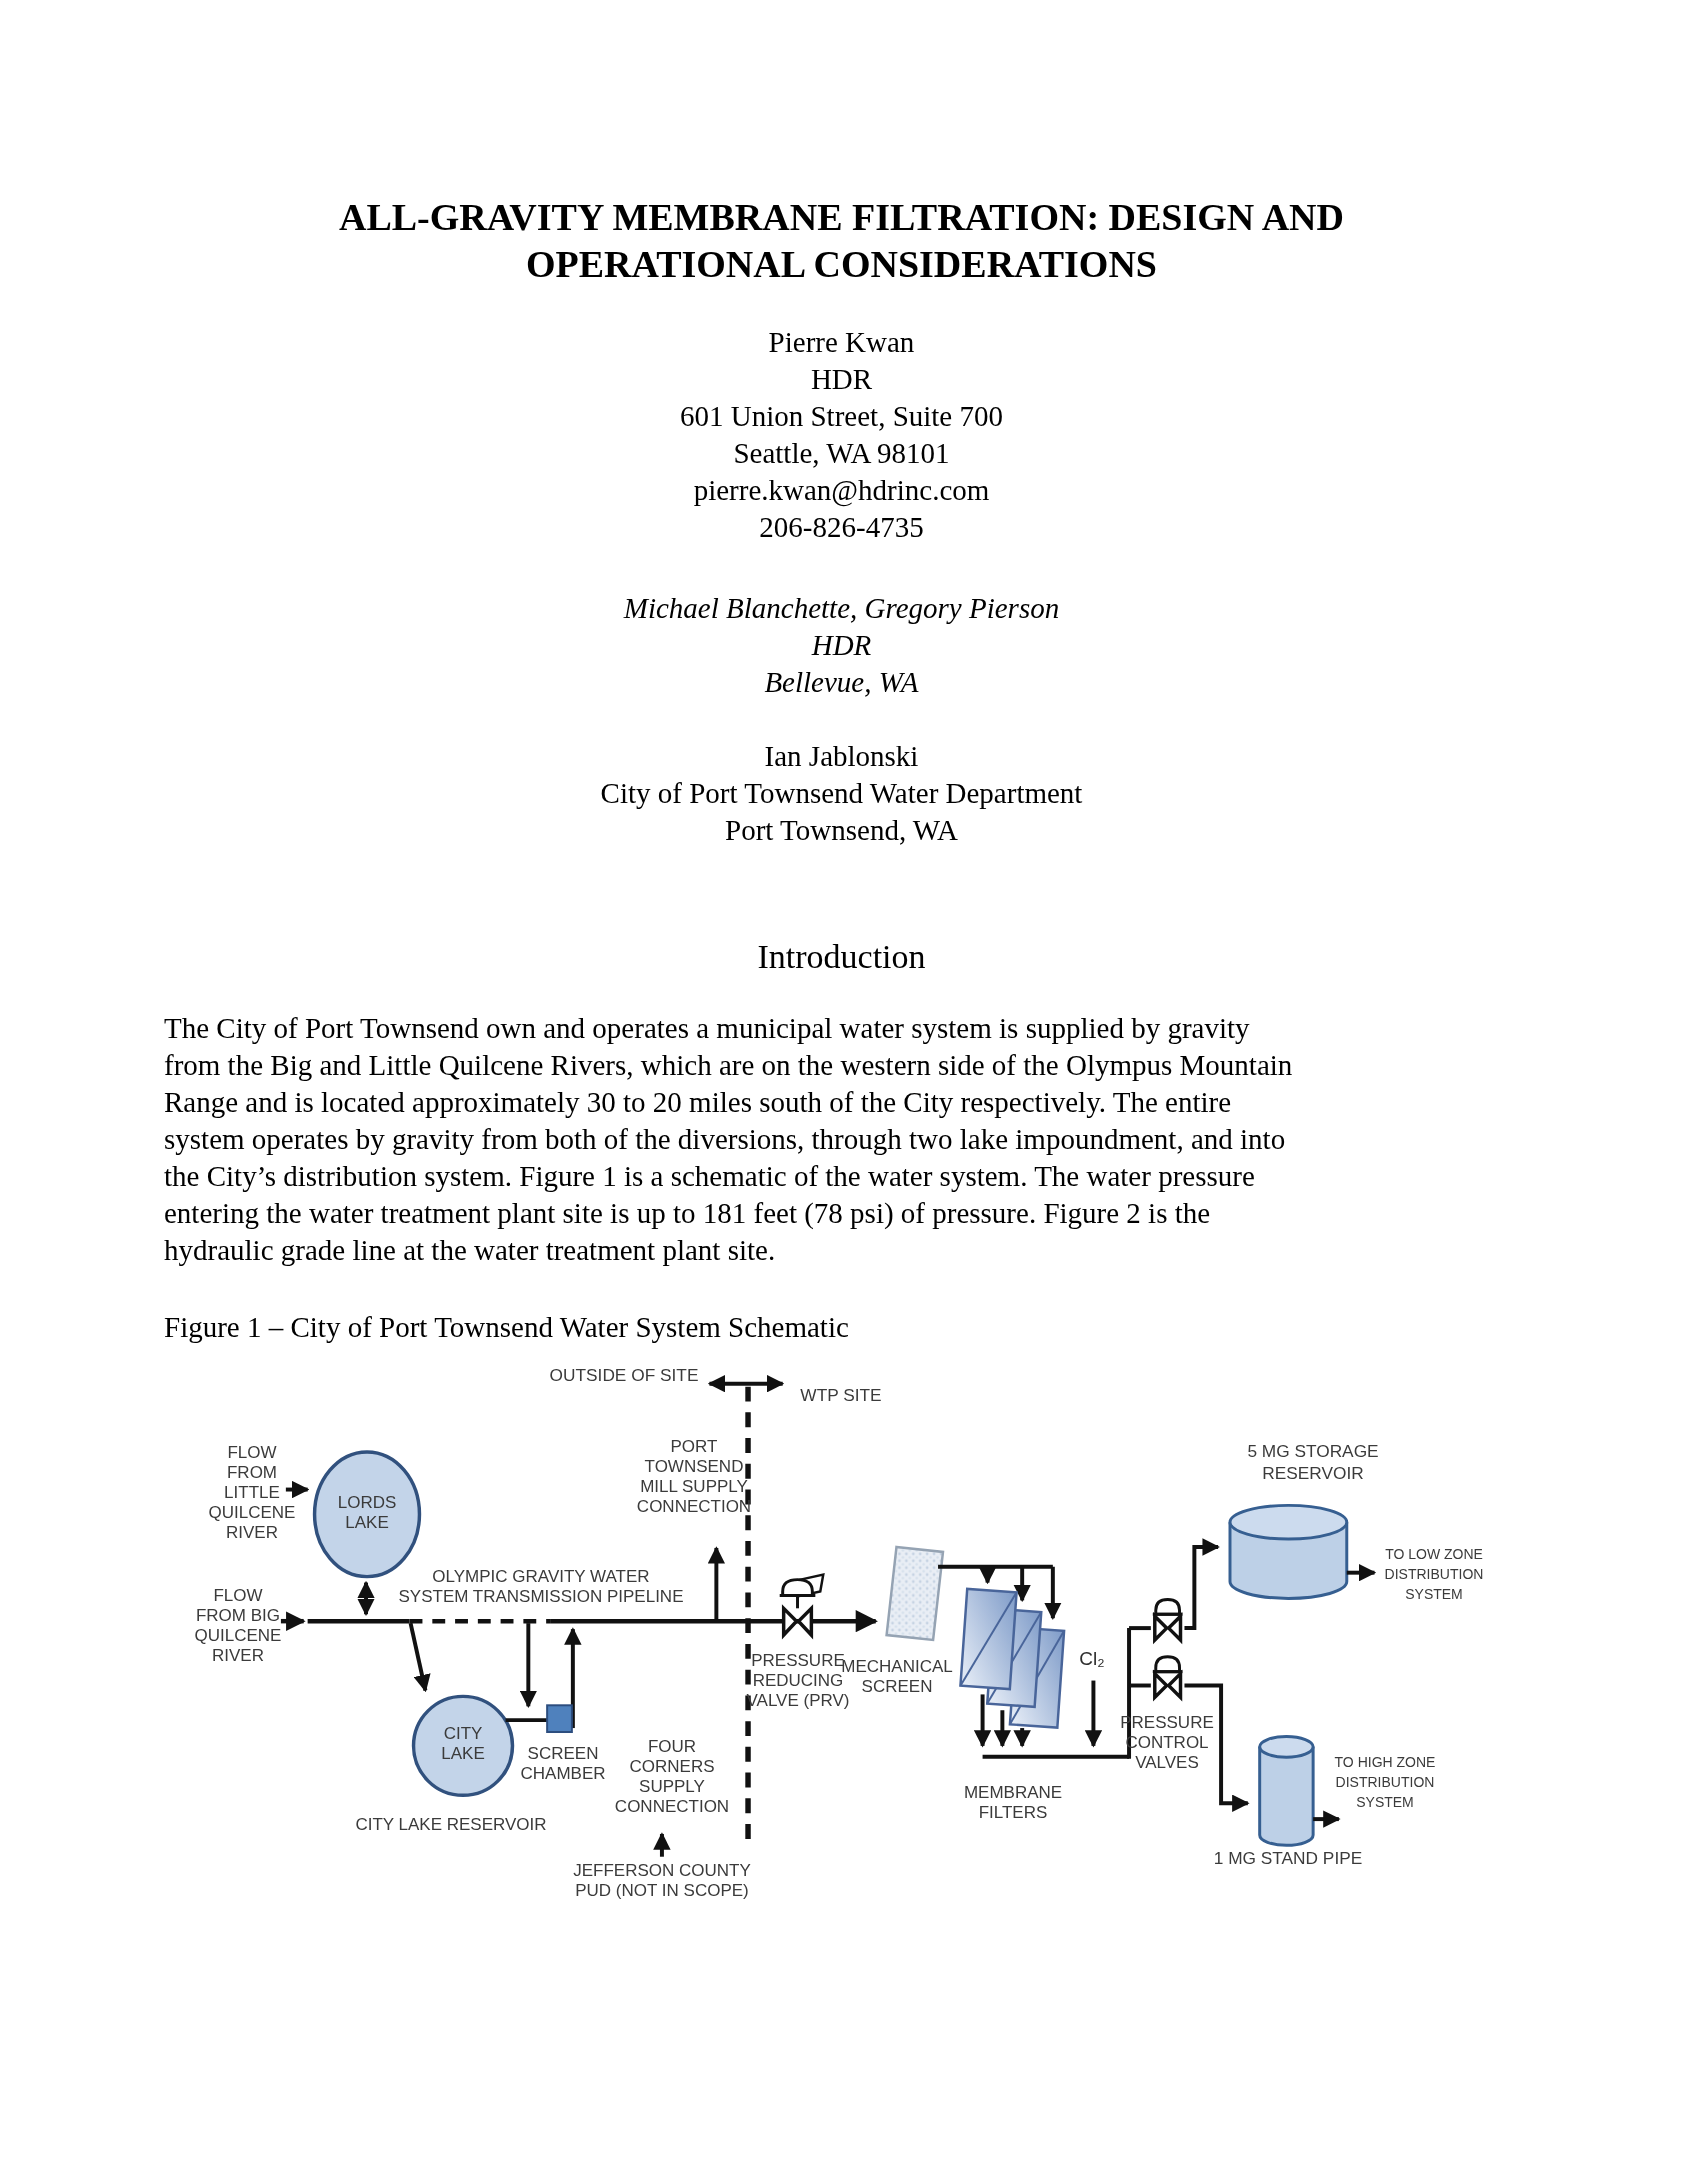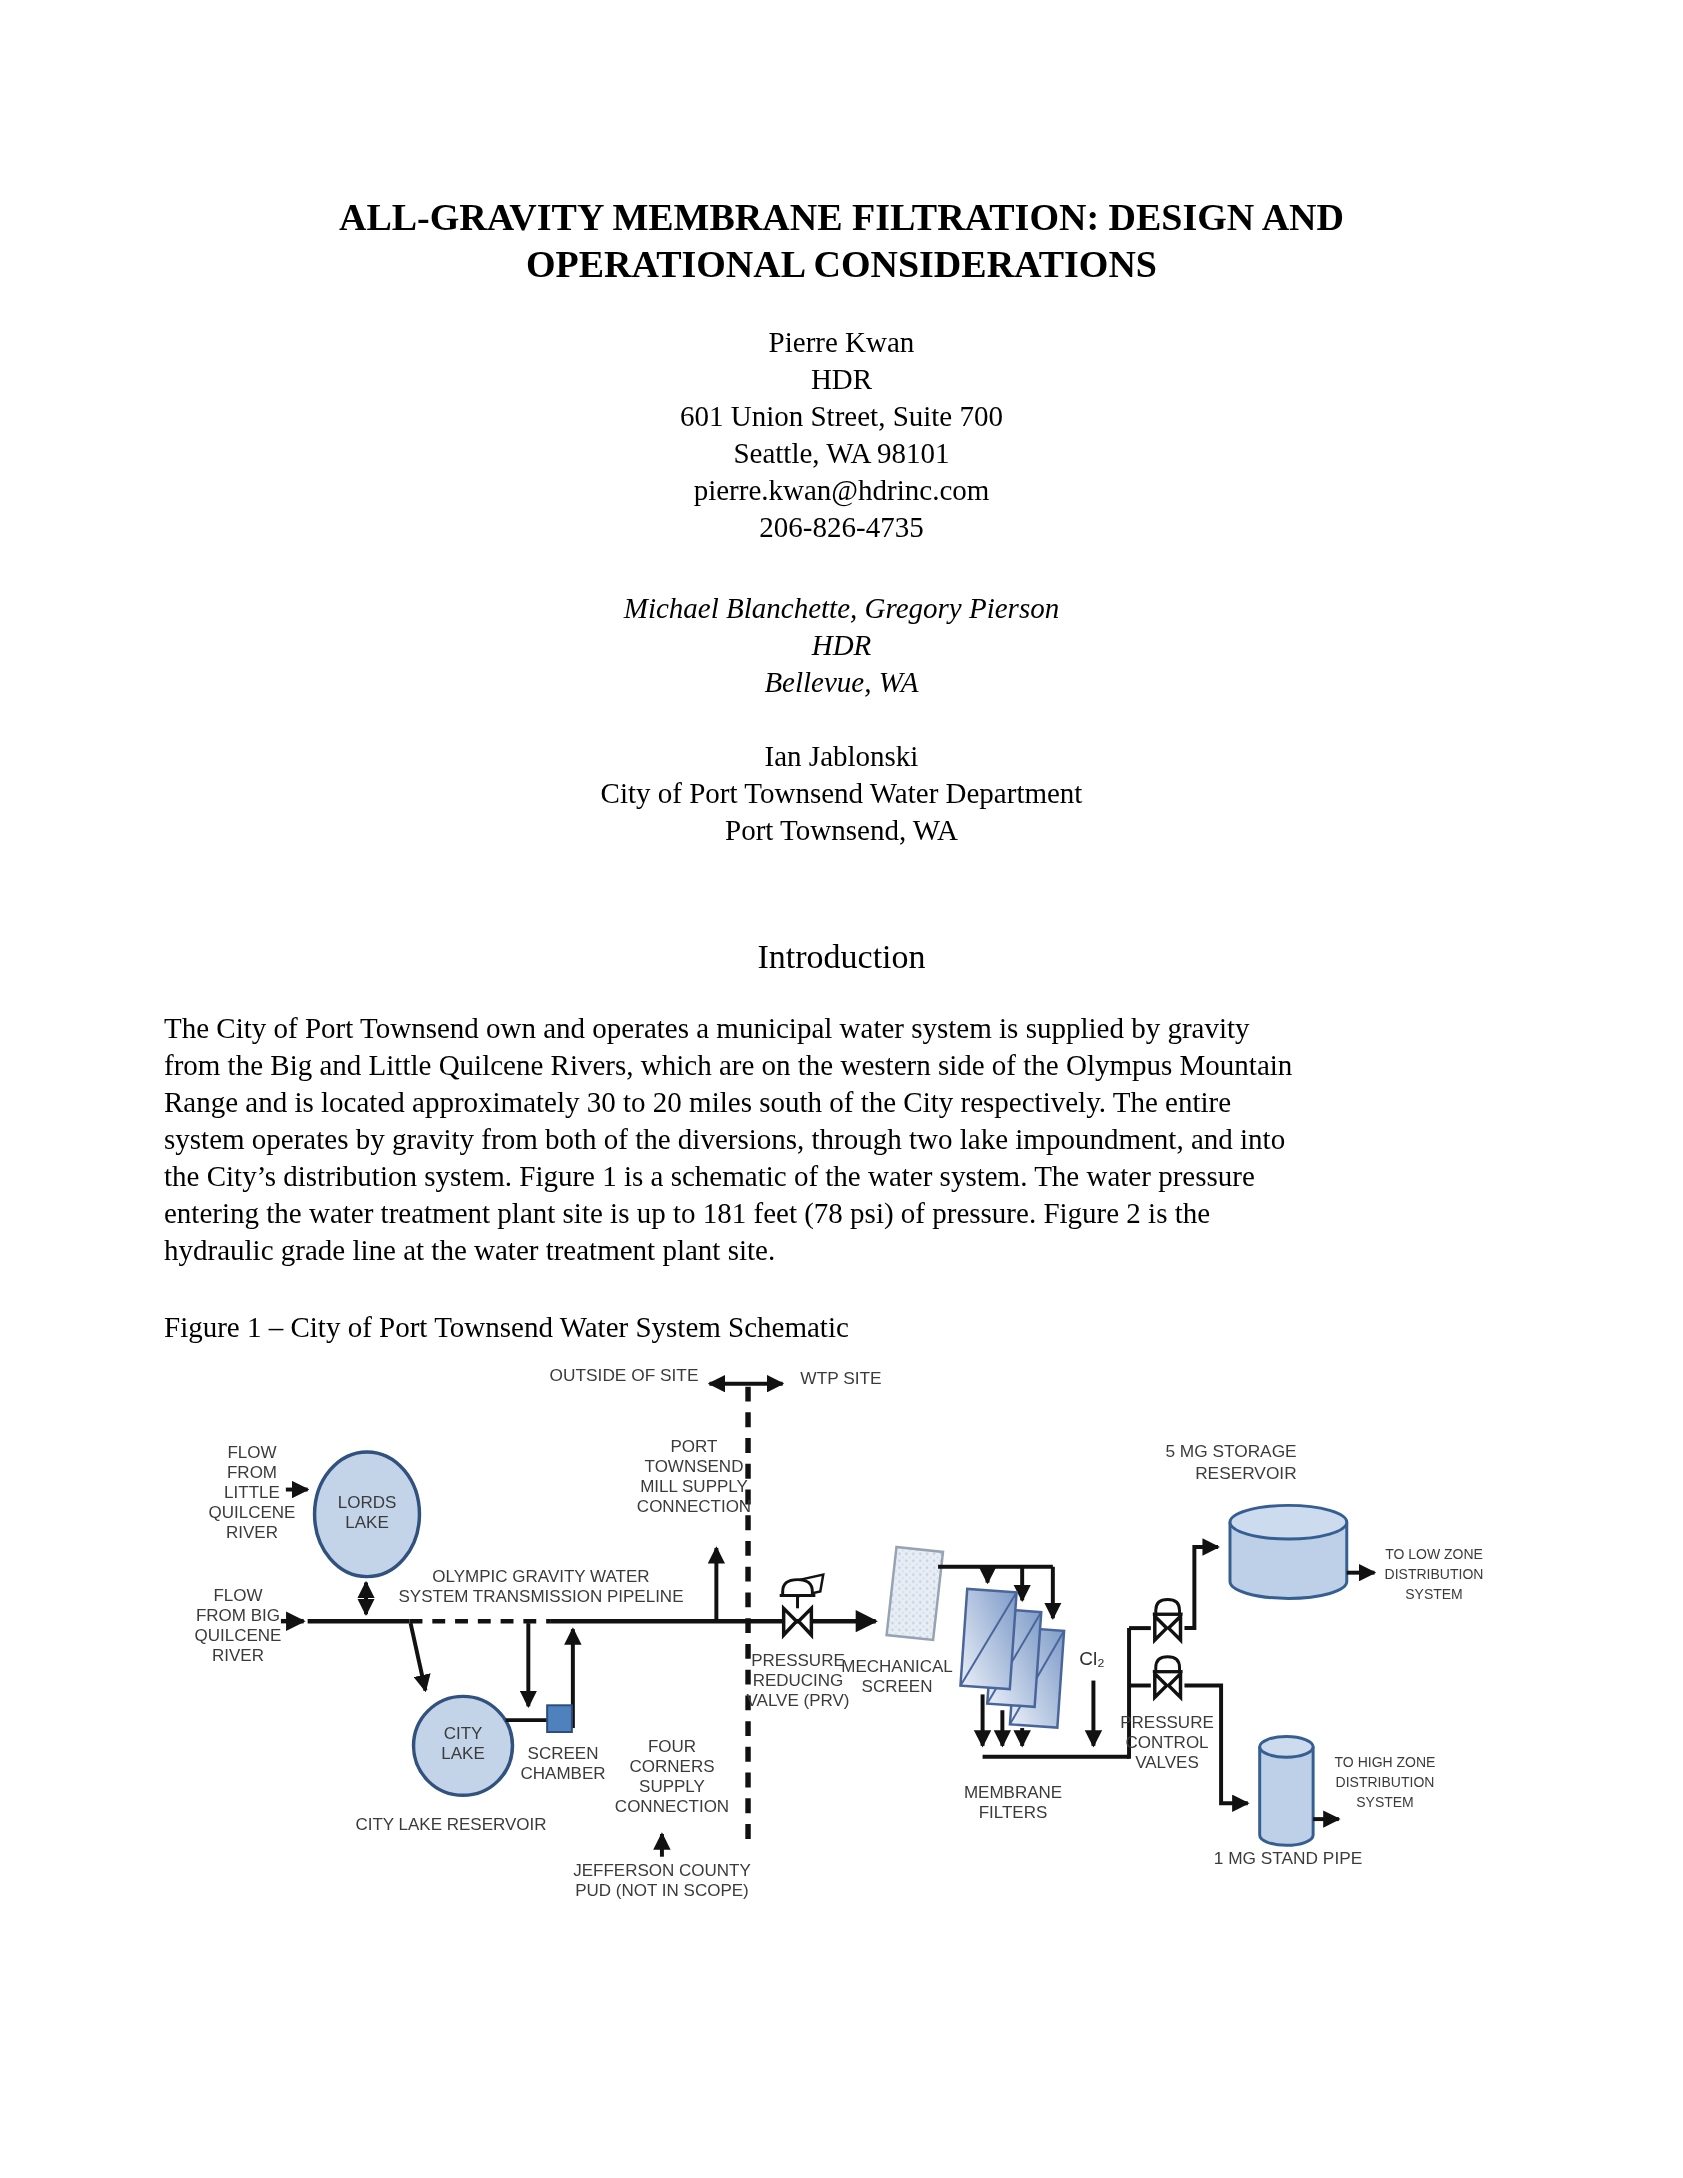--- a/index.html
+++ b/index.html
@@ -180,21 +180,21 @@
       <path d="M1046,338 H1083 V457 H1110" stroke="#111" stroke-width="4" fill="none" marker-end="url(#mA)"></path>
 
       <g>
         <path d="M1122,400 V489 A27,10.5 0 0 0 1176,489 V400" fill="#bdd0e7" stroke="#365f91" stroke-width="3"></path>
         <ellipse cx="1149" cy="400" rx="27" ry="10.5" fill="#ccdbee" stroke="#365f91" stroke-width="3"></ellipse>
       </g>
       <path d="M1176,473 H1202" stroke="#111" stroke-width="4" fill="none" marker-end="url(#mA)"></path>
     </svg>
 
     <div class="dlabel lg" style="left:475px; top:13px;">OUTSIDE OF SITE</div>
-    <div class="dlabel lg" style="left:692px; top:16px;">WTP SITE</div>
+    <div class="dlabel lg" style="left:692px; top:33px;">WTP SITE</div>
     <div class="dlabel" style="left:103px; top:92px;">FLOW
 FROM
 LITTLE
 QUILCENE
 RIVER</div>
     <div class="dlabel" style="left:89px;  top:235px;">FLOW
 FROM BIG
 QUILCENE
 RIVER</div>
     <div class="dlabel" style="left:218px; top:142px;">LORDS
@@ -220,21 +220,21 @@
 REDUCING
 VALVE (PRV)</div>
     <div class="dlabel" style="left:748px; top:306px;text-align:center;">MECHANICAL
 SCREEN</div>
     <div class="dlabel" style="left:864px; top:432px;">MEMBRANE
 FILTERS</div>
     <div class="dlabel cl" style="left:943px; top:297px;">Cl₂</div>
     <div class="dlabel" style="left:1018px; top:362px;">PRESSURE
 CONTROL
 VALVES</div>
-    <div class="dlabel lg" style="left:1082px; top:89px;text-align:right;">5 MG STORAGE
+    <div class="dlabel lg" style="left:1164px; top:89px;">5 MG STORAGE
 RESERVOIR</div>
     <div class="dlabel sm" style="left:1285px; top:193px;">TO LOW ZONE
 DISTRIBUTION
 SYSTEM</div>
     <div class="dlabel sm" style="left:1236px; top:401px;">TO HIGH ZONE
 DISTRIBUTION
 SYSTEM</div>
     <div class="dlabel lg" style="left:1139px; top:496px;">1 MG STAND PIPE</div>
   </div>
 

